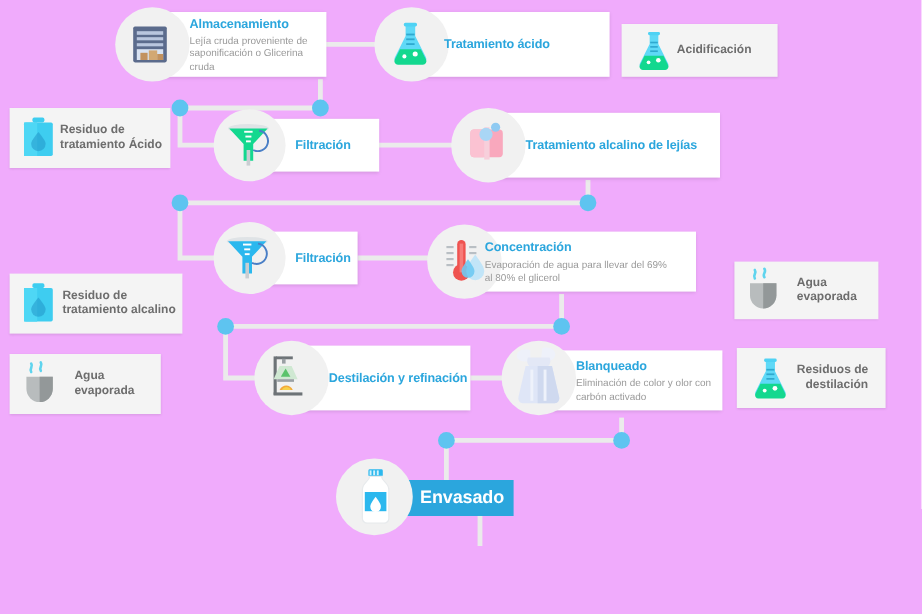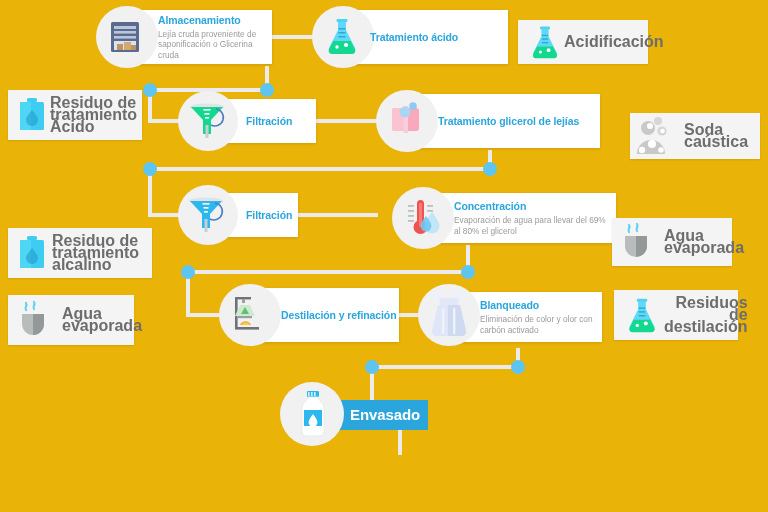--- a/index.html
+++ b/index.html
@@ -6,21 +6,21 @@
   html, body {
     margin: 0; padding: 0;
     width: 768px; height: 512px;
     background: #ffffff;
     font-family: "Liberation Sans", sans-serif;
     overflow: hidden;
   }
   #stage {
     position: relative;
     width: 768px; height: 512px;
-    background: #eab308;
+    background: #f0abfc;
   }
 
   
   #wires { position: absolute; left: 0; top: 0; width: 768px; height: 512px; }
   .wire { stroke: #ebebeb; stroke-width: 4; fill: none; stroke-linecap: butt; }
   .node-dot { fill: #5ec4f0; }
 
   
   .card {
     position: absolute;
@@ -51,21 +51,21 @@
   .desc {
     color: #9a9a9a;
     font-size: 8.3px;
     line-height: 10.2px;
     margin-top: 2px;
     white-space: pre-line;
   }
   .sidelabel {
     color: #6d6d6d;
     font-weight: bold;
-    font-size: 16px;
+    font-size: 10px;
     line-height: 12px;
     white-space: pre-line;
   }
 
   
   .halo {
     position: absolute;
     border-radius: 50%;
     background: #f1f1f1;
     z-index: 1;
@@ -237,42 +237,24 @@
     <div class="iconbox" style="left:-24px; top:0px; width:52px; height:52px;">
       <svg width="46" height="46" viewBox="0 0 46 46">
         <rect x="9" y="11" width="27" height="23" rx="3" fill="#f9a8bd"></rect>
         <rect x="9" y="11" width="13" height="23" rx="3" fill="#fbc2d2"></rect>
         <rect x="20.5" y="9" width="4.5" height="27" fill="#f7cfdb"></rect>
         <circle cx="22" cy="15" r="5.5" fill="#a9d6f5"></circle>
         <circle cx="30" cy="9" r="3.8" fill="#8fcaf2"></circle>
       </svg>
     </div>
     <div class="txtwrap">
-      <div class="title">Tratamiento glicerol de lejías</div>
-    </div>
-  </div>
-
-  <div class="card side" style="left:630px; top:113px; width:130px; height:46px; padding-left:54px;">
-    <div class="iconbox" style="left:2px; top:2px; width:54px; height:44px;">
-      <svg width="52" height="42" viewBox="0 0 52 42">
-        <circle cx="15" cy="12" r="7" fill="#c9c9c9"></circle>
-        <circle cx="25" cy="5" r="4" fill="#d6d6d6"></circle>
-        <circle cx="29" cy="15" r="4.6" fill="#d6d6d6"></circle>
-        <path d="M4 38 a14 14 0 0 1 28 0 z" fill="#c9c9c9"></path>
-        <circle cx="19" cy="28" r="4" fill="#ffffff"></circle>
-        <circle cx="9" cy="34" r="3.2" fill="#ffffff"></circle>
-        <circle cx="28" cy="34" r="2.8" fill="#ffffff"></circle>
-        <circle cx="17" cy="10" r="3" fill="#ffffff"></circle>
-        <circle cx="29.5" cy="15" r="2.3" fill="#ffffff"></circle>
-      </svg>
-    </div>
-    <div class="txtwrap">
-      <div class="sidelabel">Soda caústica</div>
-    </div>
-  </div>
+      <div class="title">Tratamiento alcalino de lejías</div>
+    </div>
+  </div>
+
 
   <div class="card side" style="left:8px; top:228px; width:144px; height:50px; padding-left:44px;">
     <div class="iconbox" style="left:4px; top:4px; width:40px; height:42px;">
       <svg width="34" height="38" viewBox="0 0 34 38">
         <rect x="5" y="6" width="24" height="28" rx="1.5" fill="#3ecdf0"></rect>
         <rect x="5" y="6" width="11" height="28" fill="#4ed7f5"></rect>
         <rect x="12" y="2" width="10" height="4" rx="1.5" fill="#3ecdf0"></rect>
         <path d="M17 14 c4 5 6 7.5 6 10 a6 6 0 0 1 -12 0 c0 -2.5 2 -5 6 -10 z" fill="#2196c9" opacity="0.55"></path>
       </svg>
     </div>
@@ -293,21 +275,21 @@
         <rect x="21.5" y="18" width="5" height="1.6" fill="#ffffff"></rect>
         <rect x="22" y="22" width="4" height="1.6" fill="#ffffff"></rect>
         <path d="M33 14 a8.5 8.5 0 1 1 -5 16" fill="none" stroke="#4a7fc6" stroke-width="1.6"></path>
       </svg>
     </div>
     <div class="txtwrap">
       <div class="title">Filtración</div>
     </div>
   </div>
 
-  <div class="card" style="left:420px; top:193px; width:196px; height:50px; padding-left:34px;align-items:center;">
+  <div class="card" style="left:384px; top:193px; width:196px; height:50px; padding-left:20px;align-items:center;">
     <div class="halo" style="left:-28px; top:-6px; width:62px; height:62px;"></div>
     <div class="iconbox" style="left:-24px; top:-2px; width:52px; height:52px;">
       <svg width="46" height="46" viewBox="0 0 46 46">
         <rect x="18" y="6" width="7" height="24" rx="3.5" fill="#ef5350"></rect>
         <circle cx="21.5" cy="33" r="7" fill="#ef5350"></circle>
         <rect x="20" y="9" width="3" height="24" fill="#f77b78"></rect>
         <rect x="9" y="11" width="6" height="1.8" fill="#b9bfc4"></rect>
         <rect x="9" y="16" width="6" height="1.8" fill="#b9bfc4"></rect>
         <rect x="9" y="21" width="6" height="1.8" fill="#b9bfc4"></rect>
         <rect x="9" y="26" width="6" height="1.8" fill="#b9bfc4"></rect>
@@ -347,21 +329,21 @@
         <path d="M3 15 h22 v10 a11 11 0 0 1 -22 0 z" fill="#b8bcbd"></path>
         <path d="M14 15 h11 v10 a11 11 0 0 1 -11 11 z" fill="#939899"></path>
       </svg>
     </div>
     <div class="txtwrap">
       <div class="sidelabel">Agua
 evaporada</div>
     </div>
   </div>
 
-  <div class="card" style="left:249px; top:288px; width:150px; height:54px; padding-left:32px;">
+  <div class="card" style="left:242px; top:288px; width:150px; height:54px; padding-left:32px;">
     <div class="halo" style="left:-30px; top:-4px; width:62px; height:62px;"></div>
     <div class="iconbox" style="left:-26px; top:0px; width:52px; height:52px;">
       <svg width="46" height="46" viewBox="0 0 46 46">
         <rect x="9" y="6" width="2.6" height="32" fill="#6d7377"></rect>
         <rect x="9" y="36" width="24" height="2.6" fill="#6d7377"></rect>
         <rect x="11" y="6" width="14" height="2.4" fill="#6d7377"></rect>
         <rect x="16" y="8" width="3" height="4" fill="#9aa0a4"></rect>
         <path d="M14 14 h10 l5 11 h-20 z" fill="#cfe8d2"></path>
         <path d="M19 16 l4 7 h-8 z" fill="#5ac36b"></path>
         <rect x="12" y="25" width="14" height="2.2" fill="#9aa0a4"></rect>

